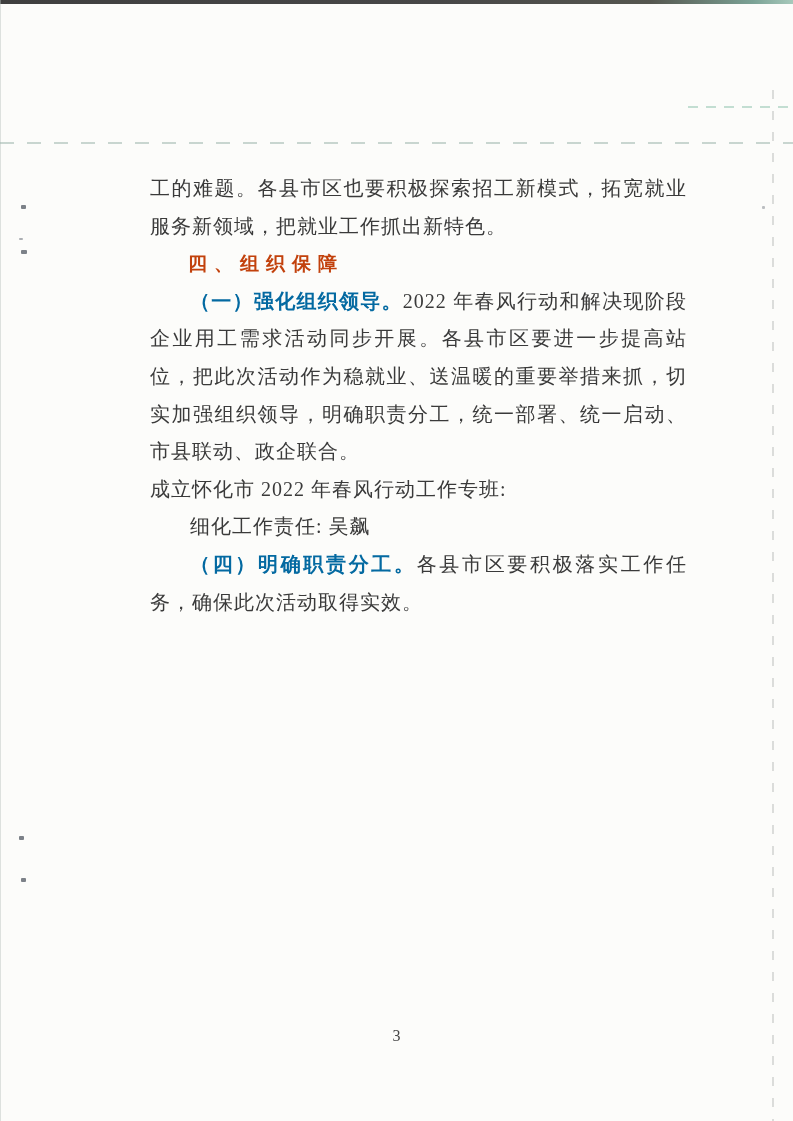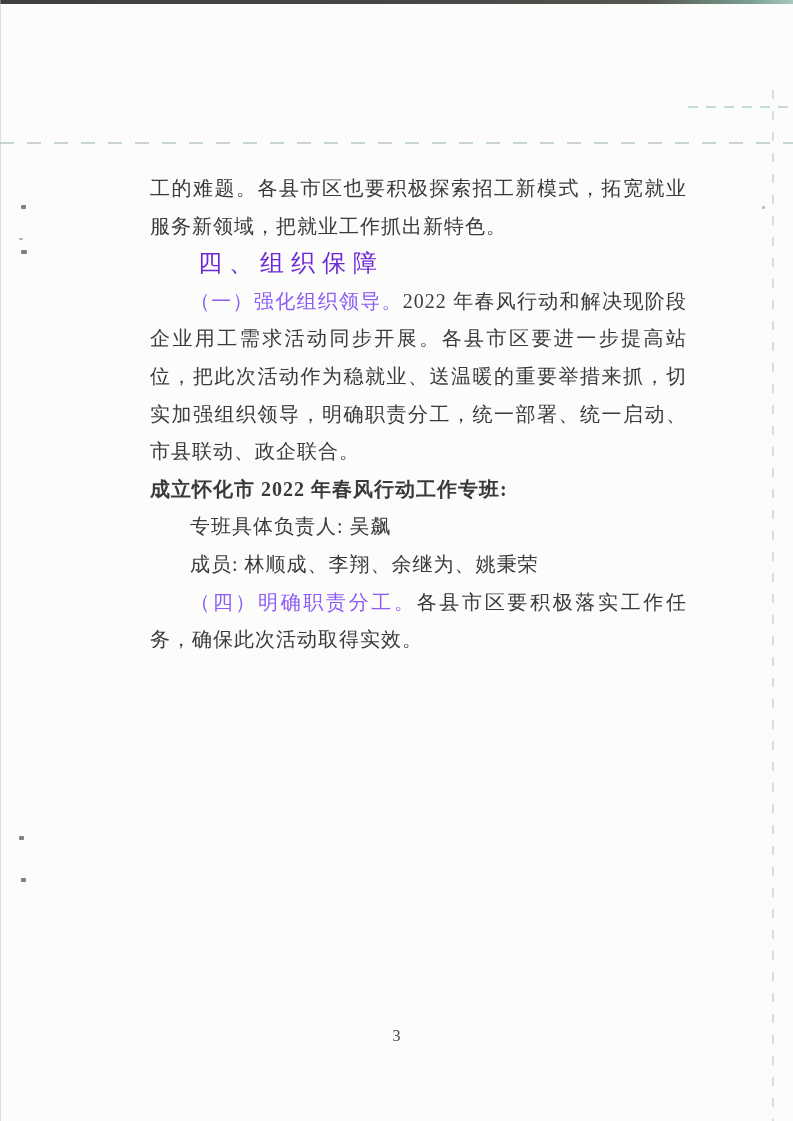--- a/index.html
+++ b/index.html
@@ -9,27 +9,27 @@
     font-family:"Liberation Serif","DejaVu Serif",serif;
   }
   
   .textblock {
     position:absolute; left:150px; top:145px; width:537px;
     font-size:20px; line-height:37.6px; letter-spacing:1px;
     color:#3a3a3a; text-align:justify;margin-top:25px;
   }
   .textblock p { margin:0; text-align:justify; }
   p.continuation { text-indent:0; }
-  p.flush { text-indent:0;font-weight:bold; }
+  p.flush { text-indent:0; }
   p.indent { text-indent:2em; }
   p.heading {
-    text-indent:2em; font-weight:normal; color:#6d28d9;
-    font-size:24px; letter-spacing:7px;
+    text-indent:2em; font-weight:bold; color:#c2410c;
+    font-size:19px; letter-spacing:7px;
   }
-  .lead { font-weight:normal; color:#8b5cf6; }
+  .lead { font-weight:bold; color:#0369a1; }
   
   .pagenum {
     position:absolute; top:1026px; left:0; width:100%;
     text-align:center; font-size:16px; line-height:20px; color:#474747;
   }
   
   .top-border {
     position:absolute; top:0; left:0; width:793px; height:4px;
     background:linear-gradient(90deg,#3f3f3f 0%,#474747 55%,#55564f 82%,#7ba295 95%,#a7c9bb 100%);
   }
@@ -78,20 +78,19 @@
   <div class="speck s3"></div>
   <div class="speck s4"></div>
   <div class="speck s5"></div>
   <div class="speck s6"></div>
 
   <div class="textblock">
       <p class="continuation">工的难题。各县市区也要积极探索招工新模式，拓宽就业服务新领域，把就业工作抓出新特色。</p>
       <p class="heading">四、组织保障</p>
       <p class="indent"><span class="lead">（一）强化组织领导。</span>2022 年春风行动和解决现阶段企业用工需求活动同步开展。各县市区要进一步提高站位，把此次活动作为稳就业、送温暖的重要举措来抓，切实加强组织领导，明确职责分工，统一部署、统一启动、市县联动、政企联合。</p>
       <p class="flush">成立怀化市 2022 年春风行动工作专班:</p>
-      <p class="indent">专班具体负责人: 吴飙</p>
-      <p class="indent">成员: 林顺成、李翔、余继为、姚秉荣</p>
+      <p class="indent">细化工作责任: 吴飙</p>
       <p class="indent"><span class="lead">（四）明确职责分工。</span>各县市区要积极落实工作任务，确保此次活动取得实效。</p>
     </div>
 
   <div class="pagenum">3</div>
 
 </div>
 
 </body></html>

